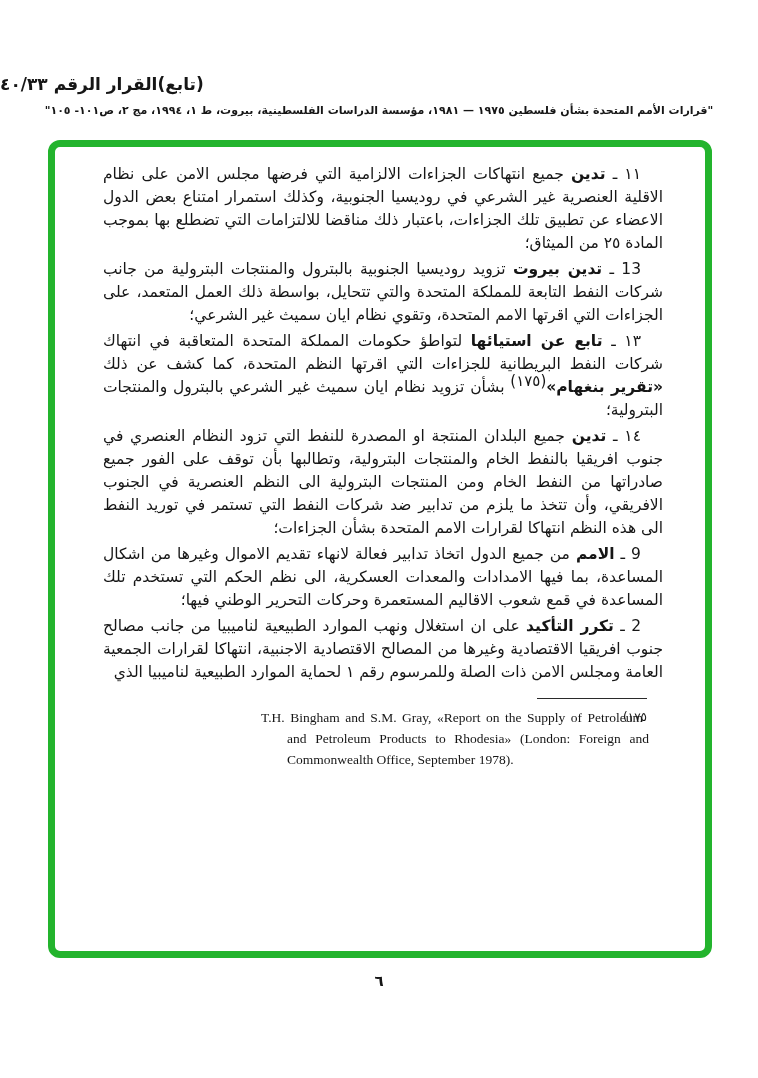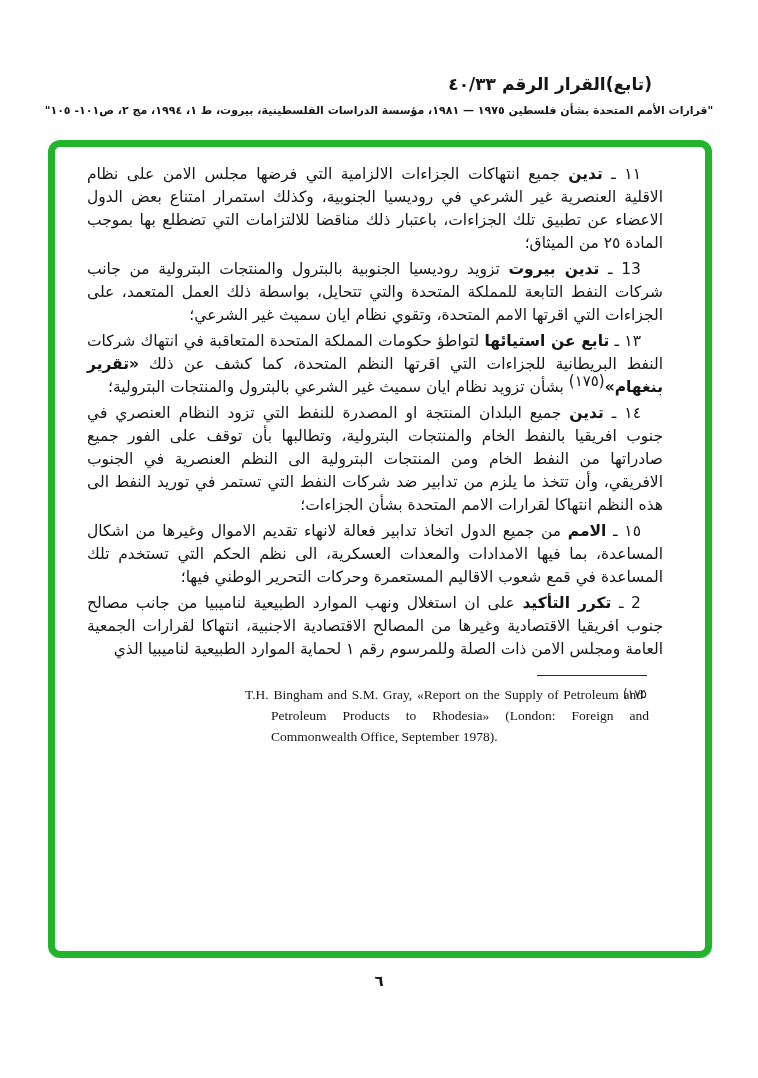--- a/index.html
+++ b/index.html
@@ -7,39 +7,39 @@
   body {
     width: 758px; height: 1078px;
     background: #ffffff;
     position: relative;
     font-family: "DejaVu Sans", sans-serif;
     color: #161616;
     overflow: hidden;
   }
   .doc-title {
     position: absolute; top: 74px; left: 0; width: 652px;
-    text-align: right; direction: rtl;
+    text-align: left; direction: rtl;
     font-weight: bold; font-size: 17px;
     letter-spacing: 0.2px;
   }
   .doc-source {
     position: absolute; top: 104px; left: 0; width: 758px;
     text-align: center; direction: rtl;
     font-weight: bold; font-size: 11px;
     white-space: nowrap;
   }
   .green-box {
     position: absolute; left: 48px; top: 140px;
     width: 664px; height: 818px;
     border: 7px solid #23b42d;
     border-radius: 12px;
     overflow: hidden;
   }
   .box-content {
-    padding: 16px 42px 0 32px;
+    padding: 16px 42px 0 48px;
     direction: rtl;
     text-align: justify;
     font-size: 15.5px;
     line-height: 23px;
   }
   .para {
     margin: 0 0 3px 0;
     text-indent: 22px; 
   }
   .lead { font-weight: bold; }
@@ -87,21 +87,21 @@
 <div class="doc-source">"قرارات الأمم المتحدة بشأن فلسطين ١٩٧٥ — ١٩٨١، مؤسسة الدراسات الفلسطينية، بيروت، ط ١، ١٩٩٤، مج ٢، ص١٠١- ١٠٥"</div>
 
 <div class="green-box">
   <div class="box-content">
 
     <div>
         <p class="para"><span>١١ ـ </span><span class="lead">تدين</span><span> جميع انتهاكات الجزاءات الالزامية التي فرضها مجلس الامن على نظام الاقلية العنصرية غير الشرعي في روديسيا الجنوبية، وكذلك استمرار امتناع بعض الدول الاعضاء عن تطبيق تلك الجزاءات، باعتبار ذلك مناقضا للالتزامات التي تضطلع بها بموجب المادة ٢٥ من الميثاق؛</span></p>
         <p class="para"><span>13 ـ </span><span class="lead">تدين بيروت</span><span> تزويد روديسيا الجنوبية بالبترول والمنتجات البترولية من جانب شركات النفط التابعة للمملكة المتحدة والتي تتحايل، بواسطة ذلك العمل المتعمد، على الجزاءات التي اقرتها الامم المتحدة، وتقوي نظام ايان سميث غير الشرعي؛</span></p>
         <p class="para"><span>١٣ ـ </span><span class="lead">تابع عن استيائها</span><span> لتواطؤ حكومات المملكة المتحدة المتعاقبة في انتهاك شركات النفط البريطانية للجزاءات التي اقرتها النظم المتحدة، كما كشف عن ذلك </span><span class="lead">«تقرير بنغهام»</span><span class="fn-sup">(١٧٥)</span><span> بشأن تزويد نظام ايان سميث غير الشرعي بالبترول والمنتجات البترولية؛</span></p>
         <p class="para"><span>١٤ ـ </span><span class="lead">تدين</span><span> جميع البلدان المنتجة او المصدرة للنفط التي تزود النظام العنصري في جنوب افريقيا بالنفط الخام والمنتجات البترولية، وتطالبها بأن توقف على الفور جميع صادراتها من النفط الخام ومن المنتجات البترولية الى النظم العنصرية في الجنوب الافريقي، وأن تتخذ ما يلزم من تدابير ضد شركات النفط التي تستمر في توريد النفط الى هذه النظم انتهاكا لقرارات الامم المتحدة بشأن الجزاءات؛</span></p>
-        <p class="para"><span>١٥ ـ </span><span class="lead">الامم</span><span> من جميع الدول اتخاذ تدابير فعالة لانهاء تقديم الاموال وغيرها من اشكال المساعدة، بما فيها الامدادات والمعدات العسكرية، الى نظم الحكم التي تستخدم تلك المساعدة في قمع شعوب الاقاليم المستعمرة وحركات التحرير الوطني فيها؛</span></p>
+        <p class="para"><span>9 ـ </span><span class="lead">الامم</span><span> من جميع الدول اتخاذ تدابير فعالة لانهاء تقديم الاموال وغيرها من اشكال المساعدة، بما فيها الامدادات والمعدات العسكرية، الى نظم الحكم التي تستخدم تلك المساعدة في قمع شعوب الاقاليم المستعمرة وحركات التحرير الوطني فيها؛</span></p>
         <p class="para"><span>2 ـ </span><span class="lead">تكرر التأكيد</span><span> على ان استغلال ونهب الموارد الطبيعية لناميبيا من جانب مصالح جنوب افريقيا الاقتصادية وغيرها من المصالح الاقتصادية الاجنبية، انتهاكا لقرارات الجمعية العامة ومجلس الامن ذات الصلة وللمرسوم رقم ١ لحماية الموارد الطبيعية لناميبيا الذي</span></p>
       </div>
 
     <div class="footnote">
       <hr class="fn-rule">
       <p class="fn-text"><span class="fn-marker">(١٧٥</span><span>T.H. Bingham and S.M. Gray, «Report on the Supply of Petroleum and Petroleum Products to Rhodesia» (London: Foreign and Commonwealth Office, September 1978).</span></p>
     </div>
 
   </div>
 </div>

